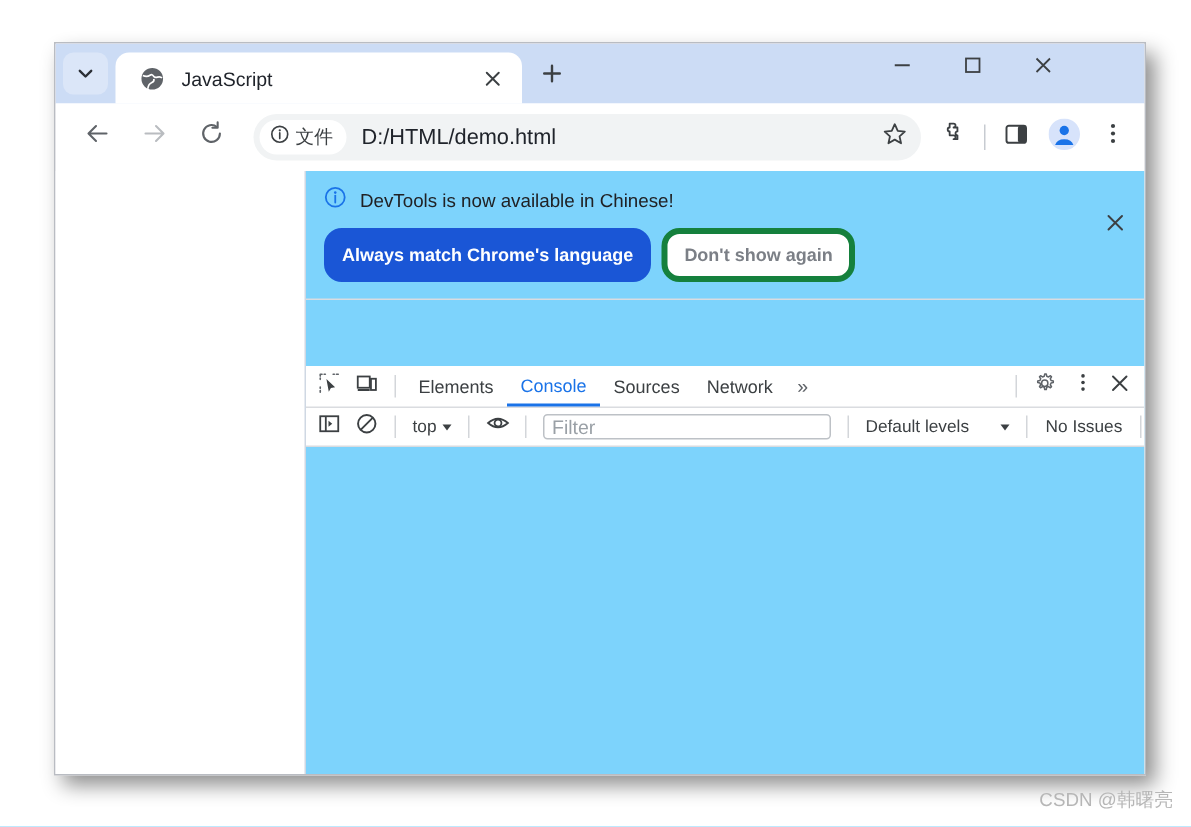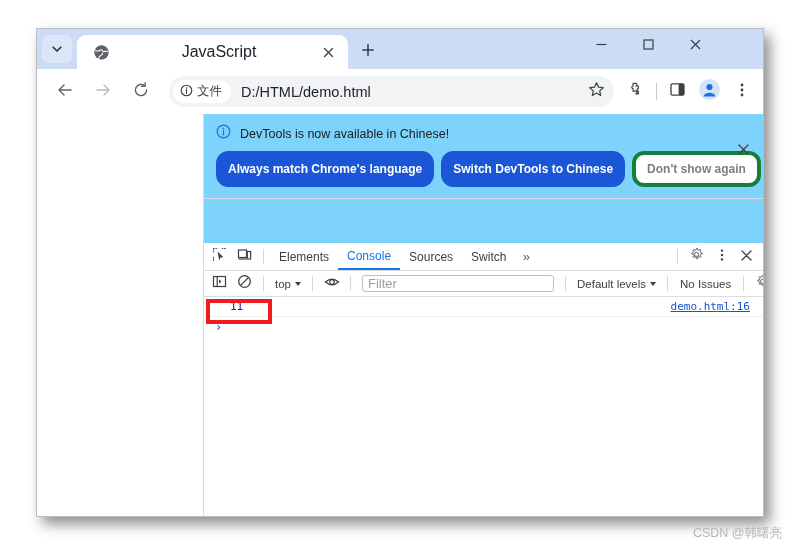--- a/index.html
+++ b/index.html
@@ -63,26 +63,25 @@
     cursor: default;
   }
   .tab-favicon {
     margin-left: 16px;
     width: 17px;
     height: 17px;
     flex: 0 0 auto;
   }
   .tab-title {
     margin-left: 11px;
-    font-size: 16px;
+    font-size: 13px;
     color: #20242b;
     white-space: nowrap;
     overflow: hidden;
     flex: 1 1 auto;
-    text-align: center;
   }
   #tab-close-button {
     width: 22px;
     height: 22px;
     margin-right: 9px;
     display: flex;
     align-items: center;
     justify-content: center;
     border-radius: 50%;
     cursor: pointer;
@@ -376,21 +375,21 @@
     color: #3c4043;
     padding: 0 5px;
     box-sizing: border-box;
     font-family: "Liberation Sans", sans-serif;
     flex: 0 0 auto;
   }
   #console-filter-input::placeholder { color: #9aa0a6; }
   #console-levels-selector {
     display: flex;
     align-items: center;
-    gap: 4px;
+    gap: 21px;
     font-size: 11.5px;
     color: #3c4043;
     padding: 0 5px;
     cursor: pointer;
     flex: 0 0 auto;
   }
   #console-issues-status {
     font-size: 11.5px;
     color: #3c4043;
     padding: 0 6px;
@@ -625,21 +624,20 @@
             <svg width="15" height="15" viewBox="0 0 15 15">
               <circle cx="7.5" cy="7.5" r="6.3" fill="none" stroke="#1a73e8" stroke-width="1.2"></circle>
               <circle cx="7.5" cy="4.4" r="0.85" fill="#1a73e8"></circle>
               <path d="M7.5 6.4 V11" stroke="#1a73e8" stroke-width="1.2" stroke-linecap="round"></path>
             </svg>
           </span>
           <span id="notification-message">DevTools is now available in Chinese!</span>
         </div>
         <div id="notification-buttons">
           <div class="notif-btn primary">Always match Chrome's language</div>
-          <div class="notif-btn primary">Switch DevTools to Chinese</div>
           <div class="notif-btn secondary">Don't show again</div>
         </div>
         <div id="notification-close-button">
           <span>
             <svg width="13" height="13" viewBox="0 0 13 13">
               <path d="M2 2 L11 11 M11 2 L2 11" stroke="#3c4043" stroke-width="1.3" stroke-linecap="round"></path>
             </svg>
           </span>
         </div>
       </div>
@@ -660,21 +658,21 @@
               <rect x="10.3" y="4.5" width="3.3" height="7.5" fill="none" stroke="#3c4043" stroke-width="1.2"></rect>
               <path d="M1.5 12 h8" stroke="#3c4043" stroke-width="1.2"></path>
             </svg>
           </span>
         </div>
         <div class="dt-sep"></div>
 
         <div class="dt-tab">Elements</div>
         <div class="dt-tab active">Console</div>
         <div class="dt-tab">Sources</div>
-        <div class="dt-tab">Switch</div>
+        <div class="dt-tab">Network</div>
         <div id="devtools-more-tabs-button">»</div>
 
         <div id="devtools-tabbar-right">
           <div class="dt-sep"></div>
           <div class="dt-icon-btn">
             <span>
               <svg width="15" height="15" viewBox="0 0 15 15">
                 <path d="M7.5 1.3 l1 0 .3 1.5 1.2 .5 1.3-.8 .7 .7-.8 1.3 .5 1.2 1.5 .3 0 1-1.5 .3-.5 1.2 .8 1.3-.7 .7-1.3-.8-1.2 .5-.3 1.5-1 0-.3-1.5-1.2-.5-1.3 .8-.7-.7 .8-1.3-.5-1.2-1.5-.3 0-1 1.5-.3 .5-1.2-.8-1.3 .7-.7 1.3 .8 1.2-.5 Z" fill="none" stroke="#5f6368" stroke-width="1" stroke-linejoin="round"></path>
                 <circle cx="7.5" cy="7.5" r="2.1" fill="none" stroke="#5f6368" stroke-width="1"></circle>
               </svg>
@@ -746,28 +744,18 @@
             <span>
               <svg width="15" height="15" viewBox="0 0 15 15">
                 <path d="M7.5 1.3 l1 0 .3 1.5 1.2 .5 1.3-.8 .7 .7-.8 1.3 .5 1.2 1.5 .3 0 1-1.5 .3-.5 1.2 .8 1.3-.7 .7-1.3-.8-1.2 .5-.3 1.5-1 0-.3-1.5-1.2-.5-1.3 .8-.7-.7 .8-1.3-.5-1.2-1.5-.3 0-1 1.5-.3 .5-1.2-.8-1.3 .7-.7 1.3 .8 1.2-.5 Z" fill="none" stroke="#5f6368" stroke-width="1" stroke-linejoin="round"></path>
                 <circle cx="7.5" cy="7.5" r="2.1" fill="none" stroke="#5f6368" stroke-width="1"></circle>
               </svg>
             </span>
           </div>
         </div>
       </div>
 
-      <div id="console-messages">
-        <div class="console-row">
-          <span id="console-output-value">11</span>
-          <span id="console-source-link">demo.html:16</span>
-        </div>
-        <div id="console-prompt-row">
-          <span id="console-prompt-caret">›</span>
-        </div>
-        <div id="annotation-highlight-box"></div>
-      </div>
 
     </div>
   </div>
 </div>
 
 <div id="watermark">CSDN @韩曙亮</div>
 
 </body></html>

